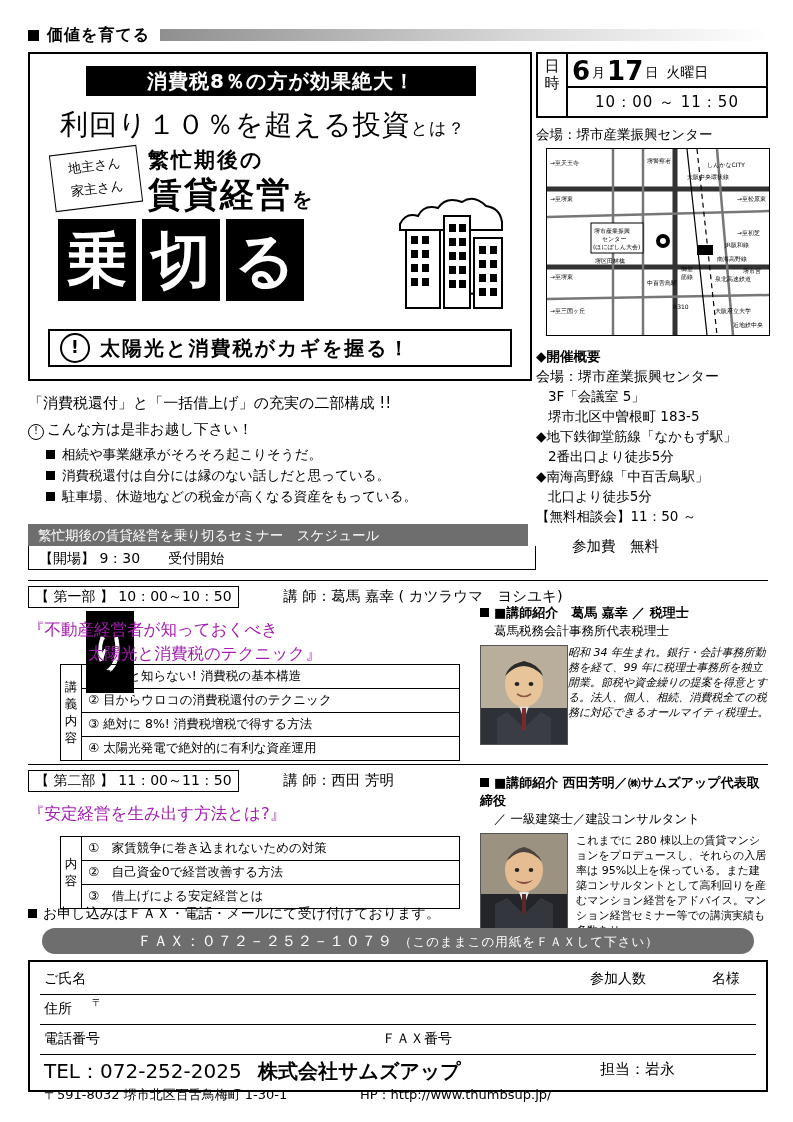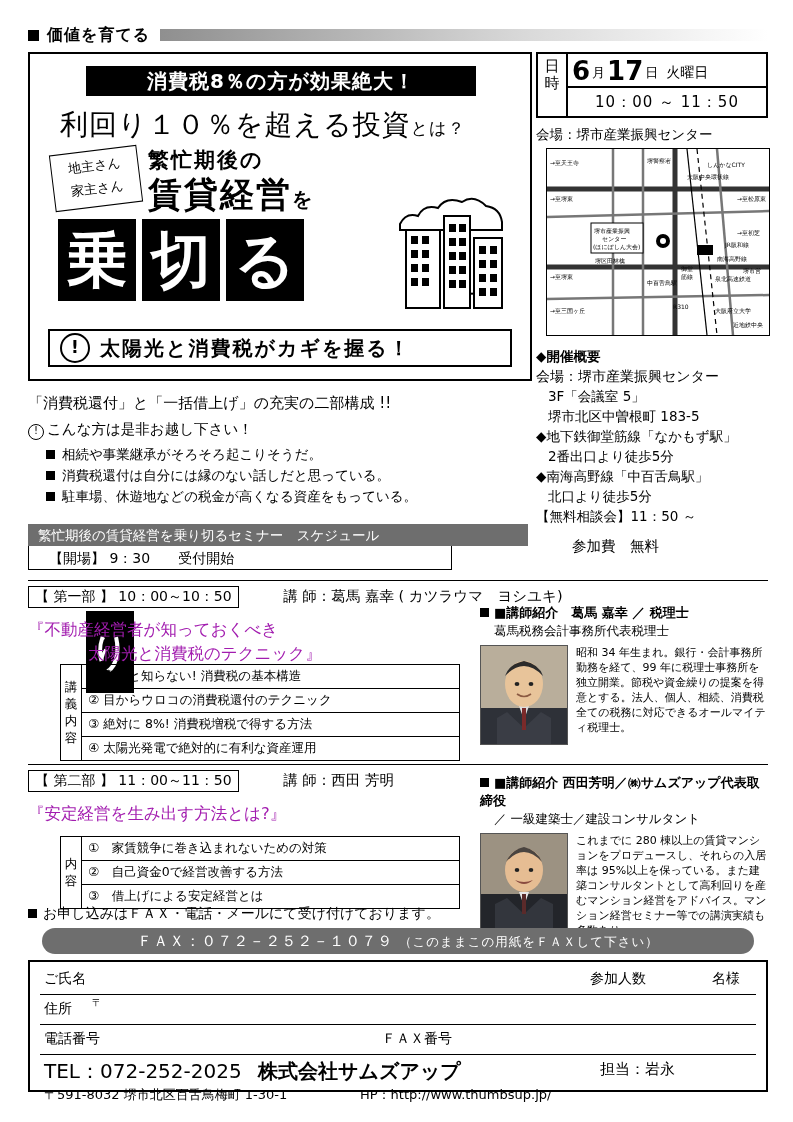--- a/index.html
+++ b/index.html
@@ -69,22 +69,22 @@
   .mid .l2{margin-top:4px;font-size:14.5px;}
   .mid ul{list-style:none;margin:4px 0 0 0;padding:0 0 0 18px;}
   .mid li{font-size:13.5px;line-height:21px;}
   .mid li .bs{display:inline-block;width:9px;height:9px;background:#000;margin-right:7px;}
   .circ-ex{display:inline-block;width:14px;height:14px;border:1.3px solid #000;border-radius:50%;
     font-size:10px;line-height:12px;text-align:center;margin-right:3px;}
 
   
   .sched-hd{position:absolute;left:28px;top:524px;width:500px;height:22px;background:#6e6e6e;color:#fff;
     font-size:13.5px;line-height:22px;padding-left:10px;box-sizing:border-box;}
-  .sched-bd{position:absolute;left:28px;top:546px;width:424px;height:24px;border:1px solid #000;border-top:none;
-    font-size:14px;line-height:24px;padding-left:20px;box-sizing:border-box;}
+  .sched-bd{position:absolute;left:28px;top:546px;width:508px;height:24px;border:1px solid #000;border-top:none;
+    font-size:14px;line-height:24px;padding-left:10px;box-sizing:border-box;}
 
   
   .hr{position:absolute;left:28px;height:1px;background:#000;width:740px;}
   .part{position:absolute;}
   .part-hd{font-size:14.5px;}
   .part-hd .box{display:inline-block;border:1px solid #000;padding:1px 6px;font-size:14px;}
   .ttl{color:#a21caf;font-size:16.5px;line-height:24px;}
   .tbl{border:1px solid #000;border-collapse:collapse;}
   .tbl td{border:1px solid #000;font-size:12.5px;padding:3px 6px;}
   .tbl td.vlab{width:16px;text-align:center;font-size:12.5px;padding:2px;}
@@ -328,21 +328,21 @@
             <path d="M26 66 L43 82 L60 66 L70 72 L70 98 L16 98 L16 72 Z" fill="#3a3d45"></path>
             <path d="M38 60 L43 74 L48 60 Z" fill="#ddd"></path>
             <rect x="41" y="62" width="4" height="22" fill="#7a2a2a"></rect>
             <ellipse cx="43" cy="38" rx="19" ry="23" fill="#e8c49a"></ellipse>
             <path d="M24 30 Q43 10 62 30 Q58 18 43 15 Q28 18 24 30 Z" fill="#2b2b2b"></path>
             <ellipse cx="36" cy="38" rx="2.4" ry="2" fill="#222"></ellipse>
             <ellipse cx="50" cy="38" rx="2.4" ry="2" fill="#222"></ellipse>
             <path d="M36 48 Q43 53 50 48" stroke="#8b5a42" stroke-width="1.6" fill="none"></path>
           </svg>
         </div>
-        <div class="bio-txt" style="margin-left:8px;flex:1;">昭和 34 年生まれ。銀行・会計事務所勤務を経て、99 年に税理士事務所を独立開業。節税や資金繰りの提案を得意とする。法人、個人、相続、消費税全ての税務に対応できるオールマイティ税理士。</div>
+        <div class="bio-txt" style="flex:1;font-style:italic;">昭和 34 年生まれ。銀行・会計事務所勤務を経て、99 年に税理士事務所を独立開業。節税や資金繰りの提案を得意とする。法人、個人、相続、消費税全ての税務に対応できるオールマイティ税理士。</div>
       </div>
     </div>
   </div>
 
   <div class="hr" style="top:764px;"></div>
 
   <div class="part" style="left:28px;top:770px;width:740px;">
     <div class="part-hd">
       <span class="box"><span>【 第二部 】</span>&nbsp;<span>11：00～11：50</span></span>
       <span style="margin-left:40px;">講 師：西田 芳明</span>

